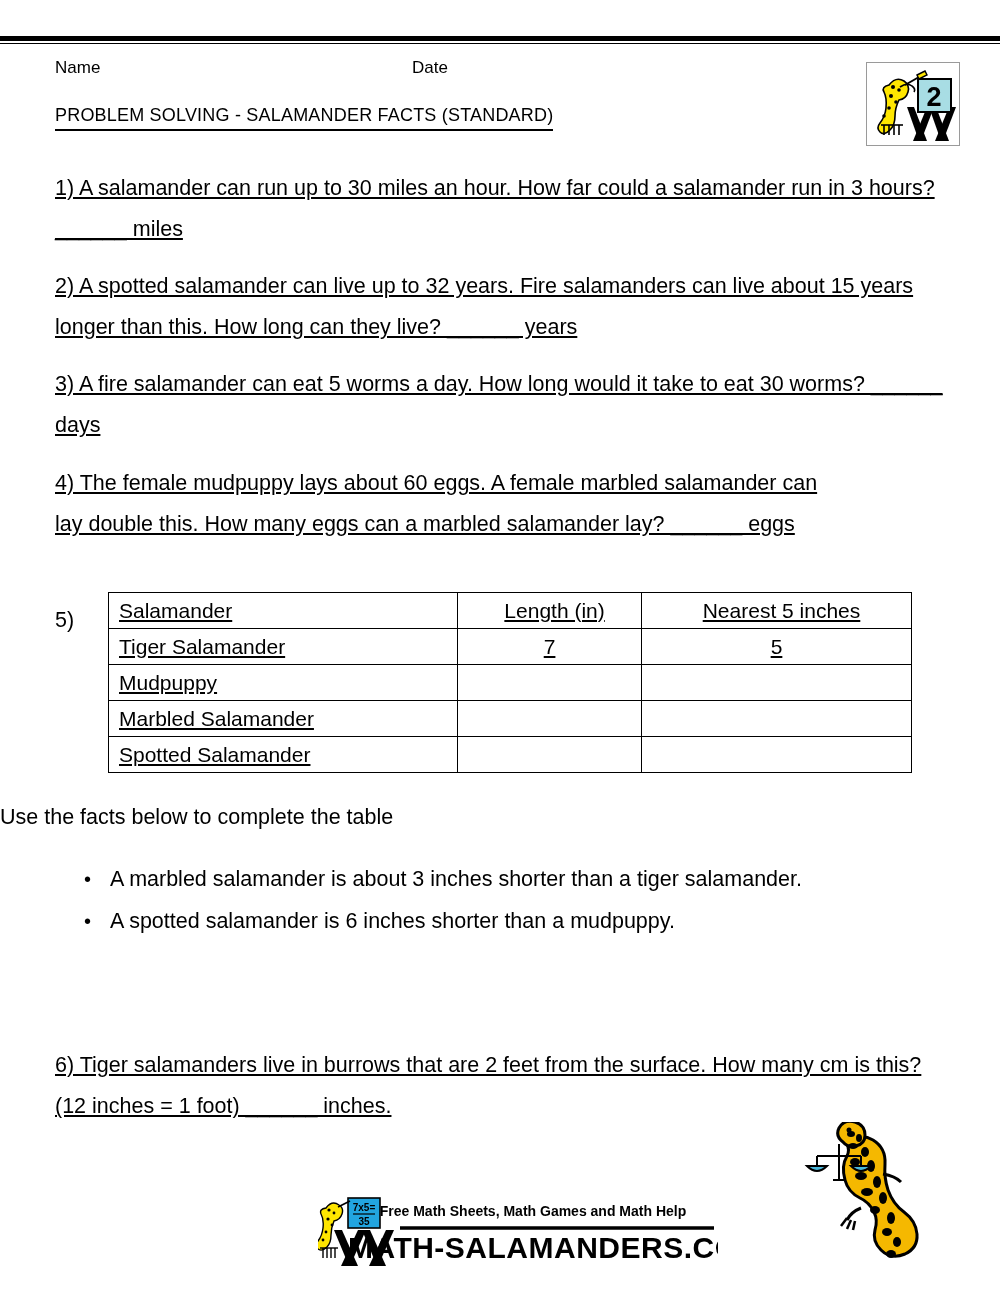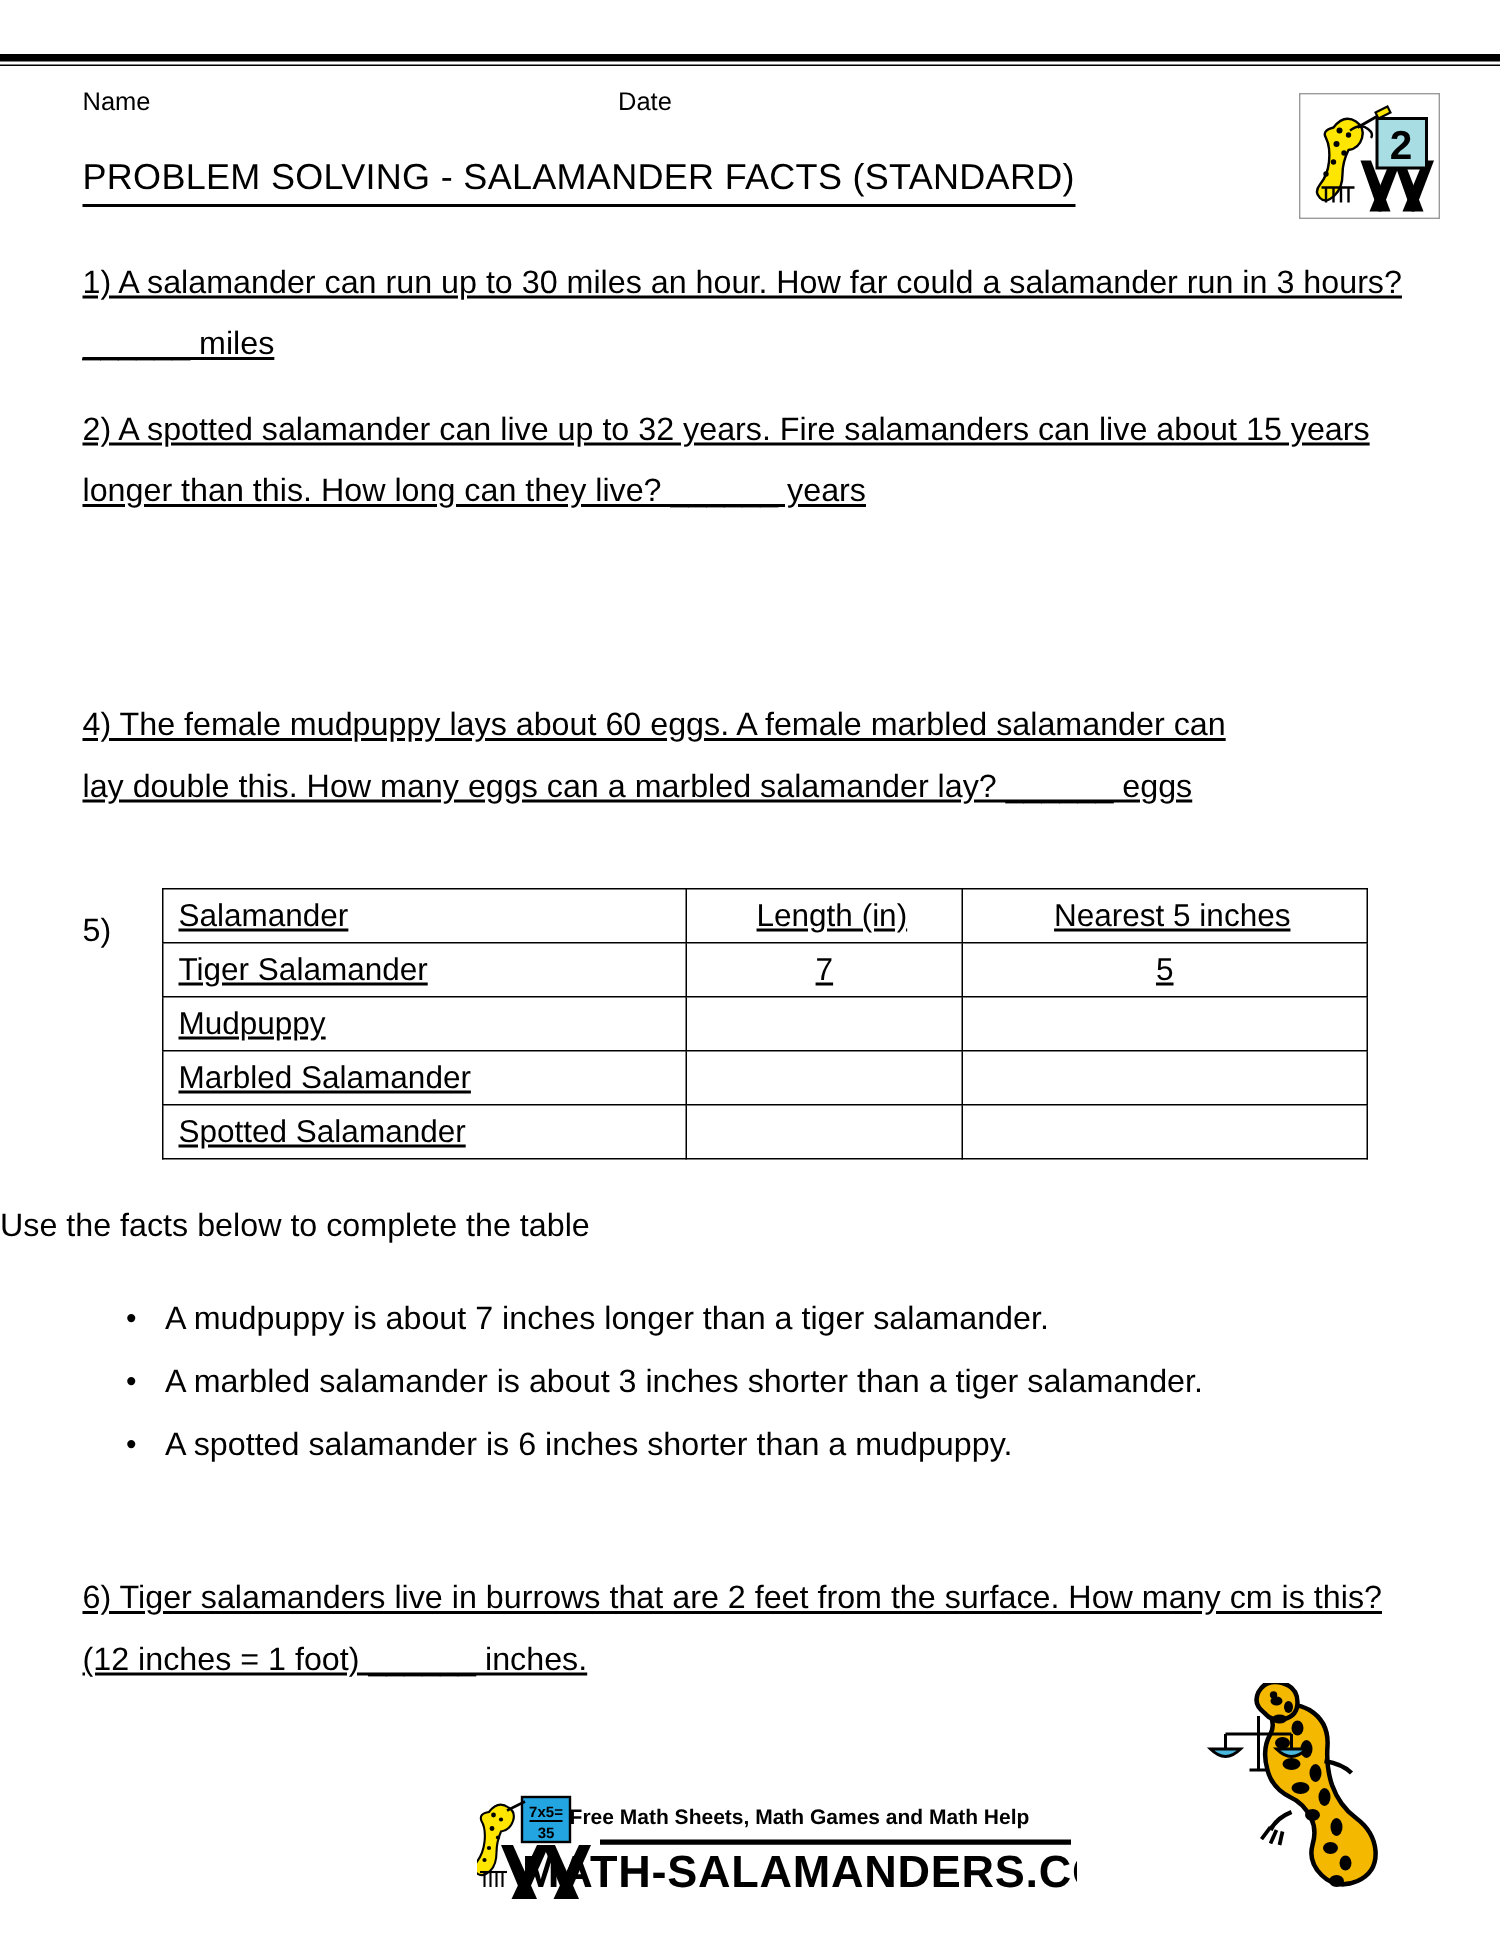--- a/index.html
+++ b/index.html
@@ -64,21 +64,21 @@
     border: 1px solid #9a9a9a;
     background: #ffffff;
     box-sizing: border-box;
   }
   .badge svg, .footer-logo svg, .deco-salamander svg { display: block; }
 
   .title {
     position: absolute;
     left: 55px;
     top: 105px;
-    font-size: 24px;
+    font-size: 18px;
     letter-spacing: 0.2px;
     border-bottom: 2px solid #000000;
     padding-bottom: 3px;
     white-space: nowrap;
   }
 
   .q {
     position: absolute;
     left: 55px;
     width: 900px;
@@ -220,20 +220,21 @@
         <line x1="27" y1="62" x2="27" y2="72"></line>
         <line x1="32" y1="62" x2="32" y2="72"></line>
       </g>
     </svg>
   </div>
 
   <div class="title">PROBLEM SOLVING - SALAMANDER FACTS (STANDARD)</div>
 
   <div class="q q1">1) A salamander can run up to 30 miles an hour. How far could a salamander run in 3 hours? ______ miles</div>
   <div class="q q2">2) A spotted salamander can live up to 32 years. Fire salamanders can live about 15 years longer than this. How long can they live? ______ years</div>
+  <div class="q q3">3) A fire salamander can eat 5 worms a day. How long would it take to eat 30 worms? ______ days</div>
   <div class="q q4">4) The female mudpuppy lays about 60 eggs. A female marbled salamander can lay double this. How many eggs can a marbled salamander lay? ______ eggs</div>
 
   <div class="q5num">5)</div>
 
   <table class="facts">
     <tbody>
       <tr>
         <td class="c-name hdr">Salamander</td>
         <td class="c-len hdr">Length (in)</td>
         <td class="c-near hdr">Nearest 5 inches</td>
@@ -257,21 +258,20 @@
         <td class="c-name">Spotted Salamander</td>
         <td class="c-len"></td>
         <td class="c-near"></td>
       </tr>
     </tbody>
   </table>
 
   <div class="use-facts">Use the facts below to complete the table</div>
 
   <ul class="bullets">
-    <li>A mudpuppy is about 7 inches longer than a tiger salamander.</li>
     <li class="wide">A marbled salamander is about 3 inches shorter than a tiger salamander.</li>
     <li>A spotted salamander is 6 inches shorter than a mudpuppy.</li>
   </ul>
 
   <div class="q q6">6) Tiger salamanders live in burrows that are 2 feet from the surface. How many cm is this? (12 inches = 1 foot) ______ inches.</div>
 
   <div class="footer-logo">
     <svg width="400" height="78" viewBox="0 0 400 78">
 
       <g fill="#000000">

